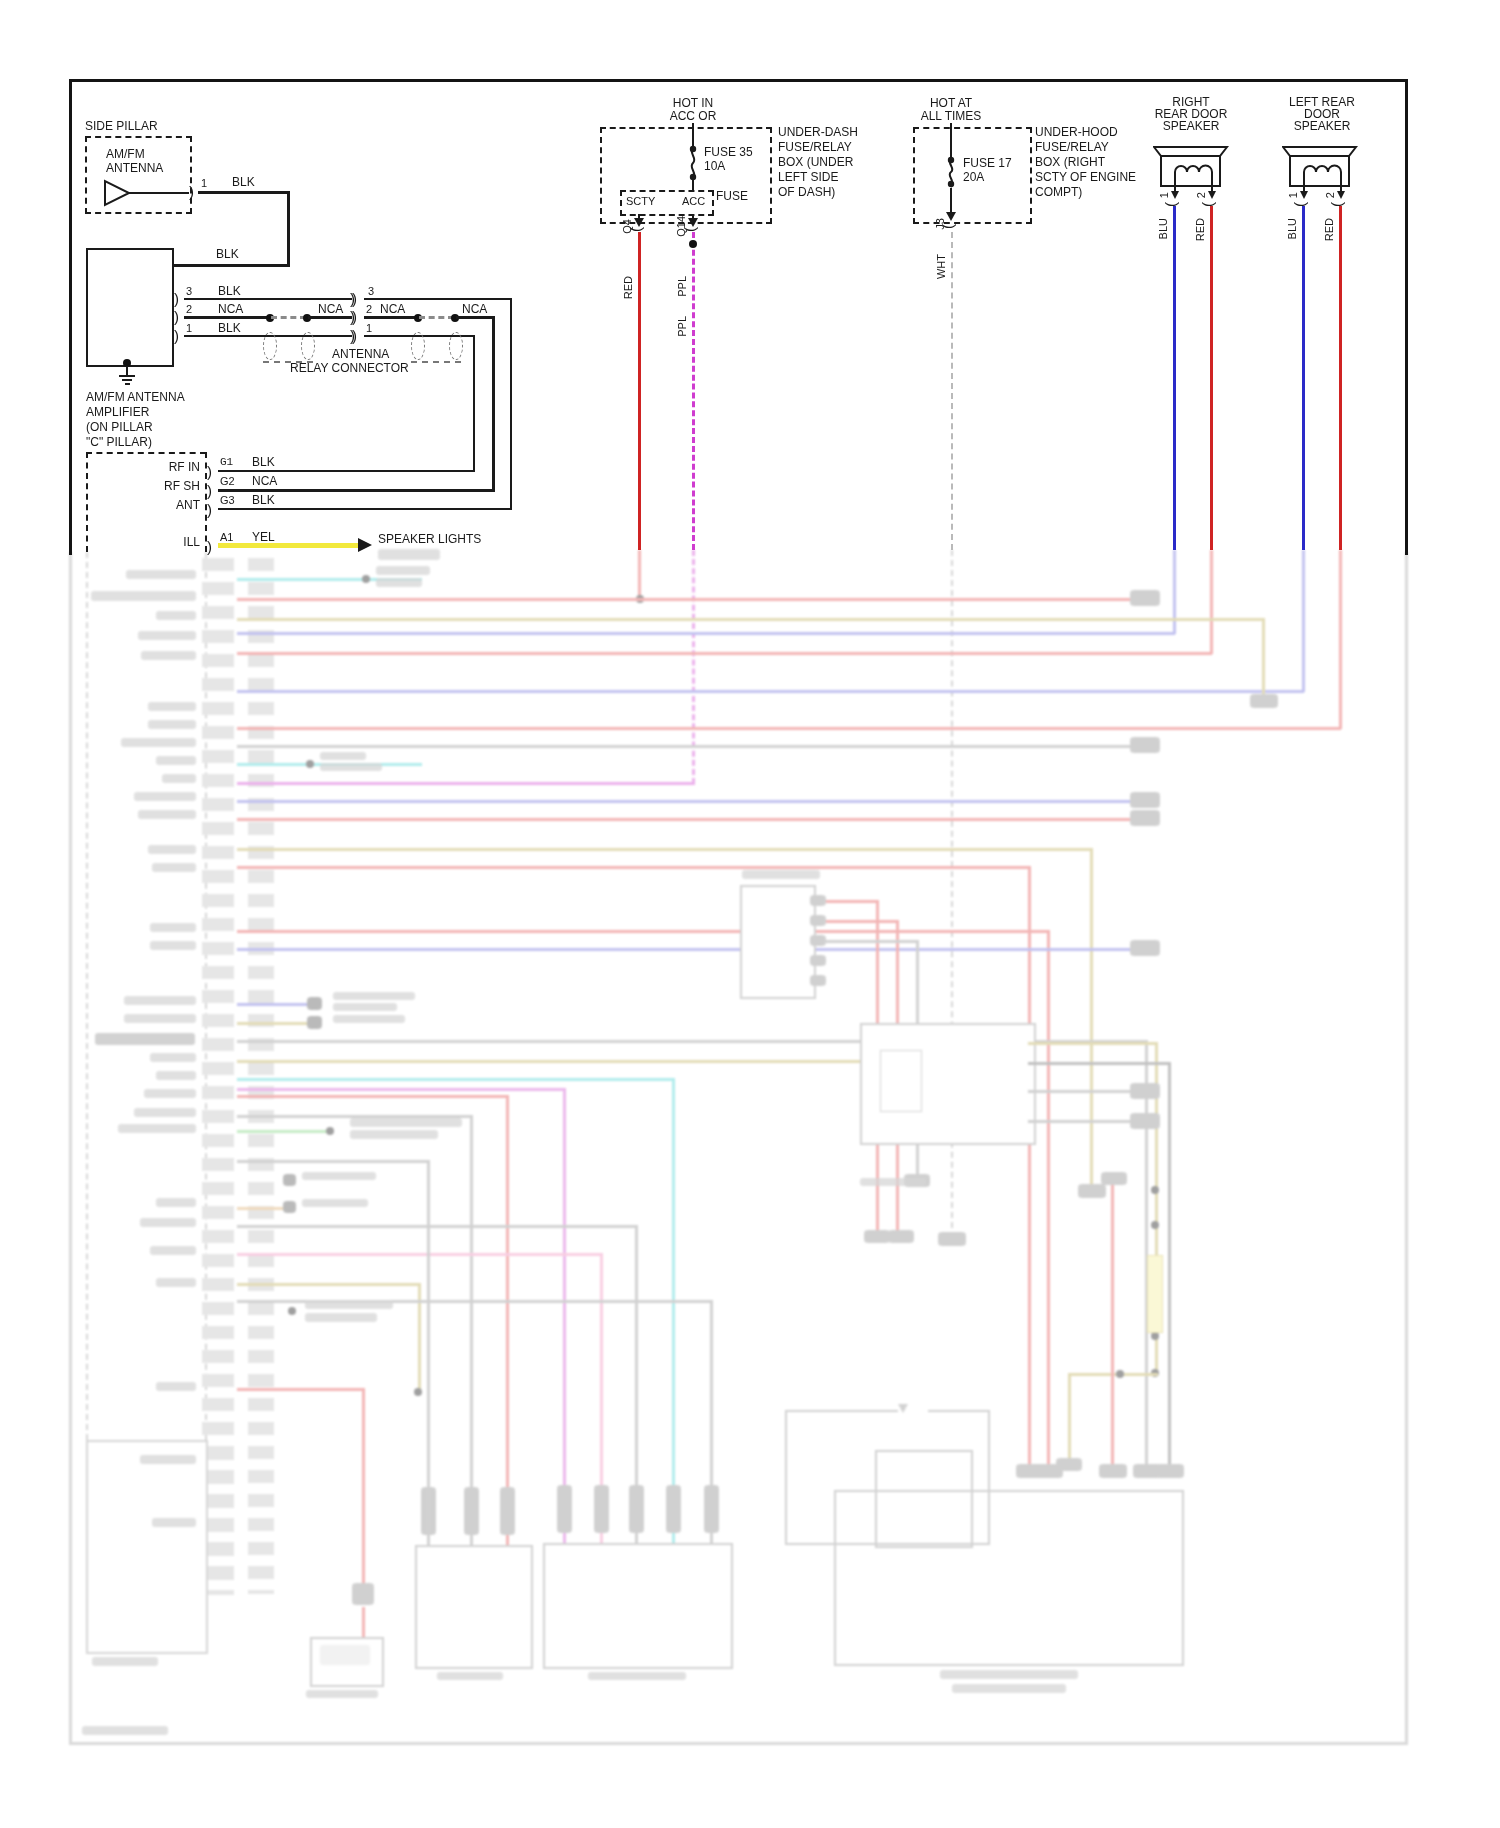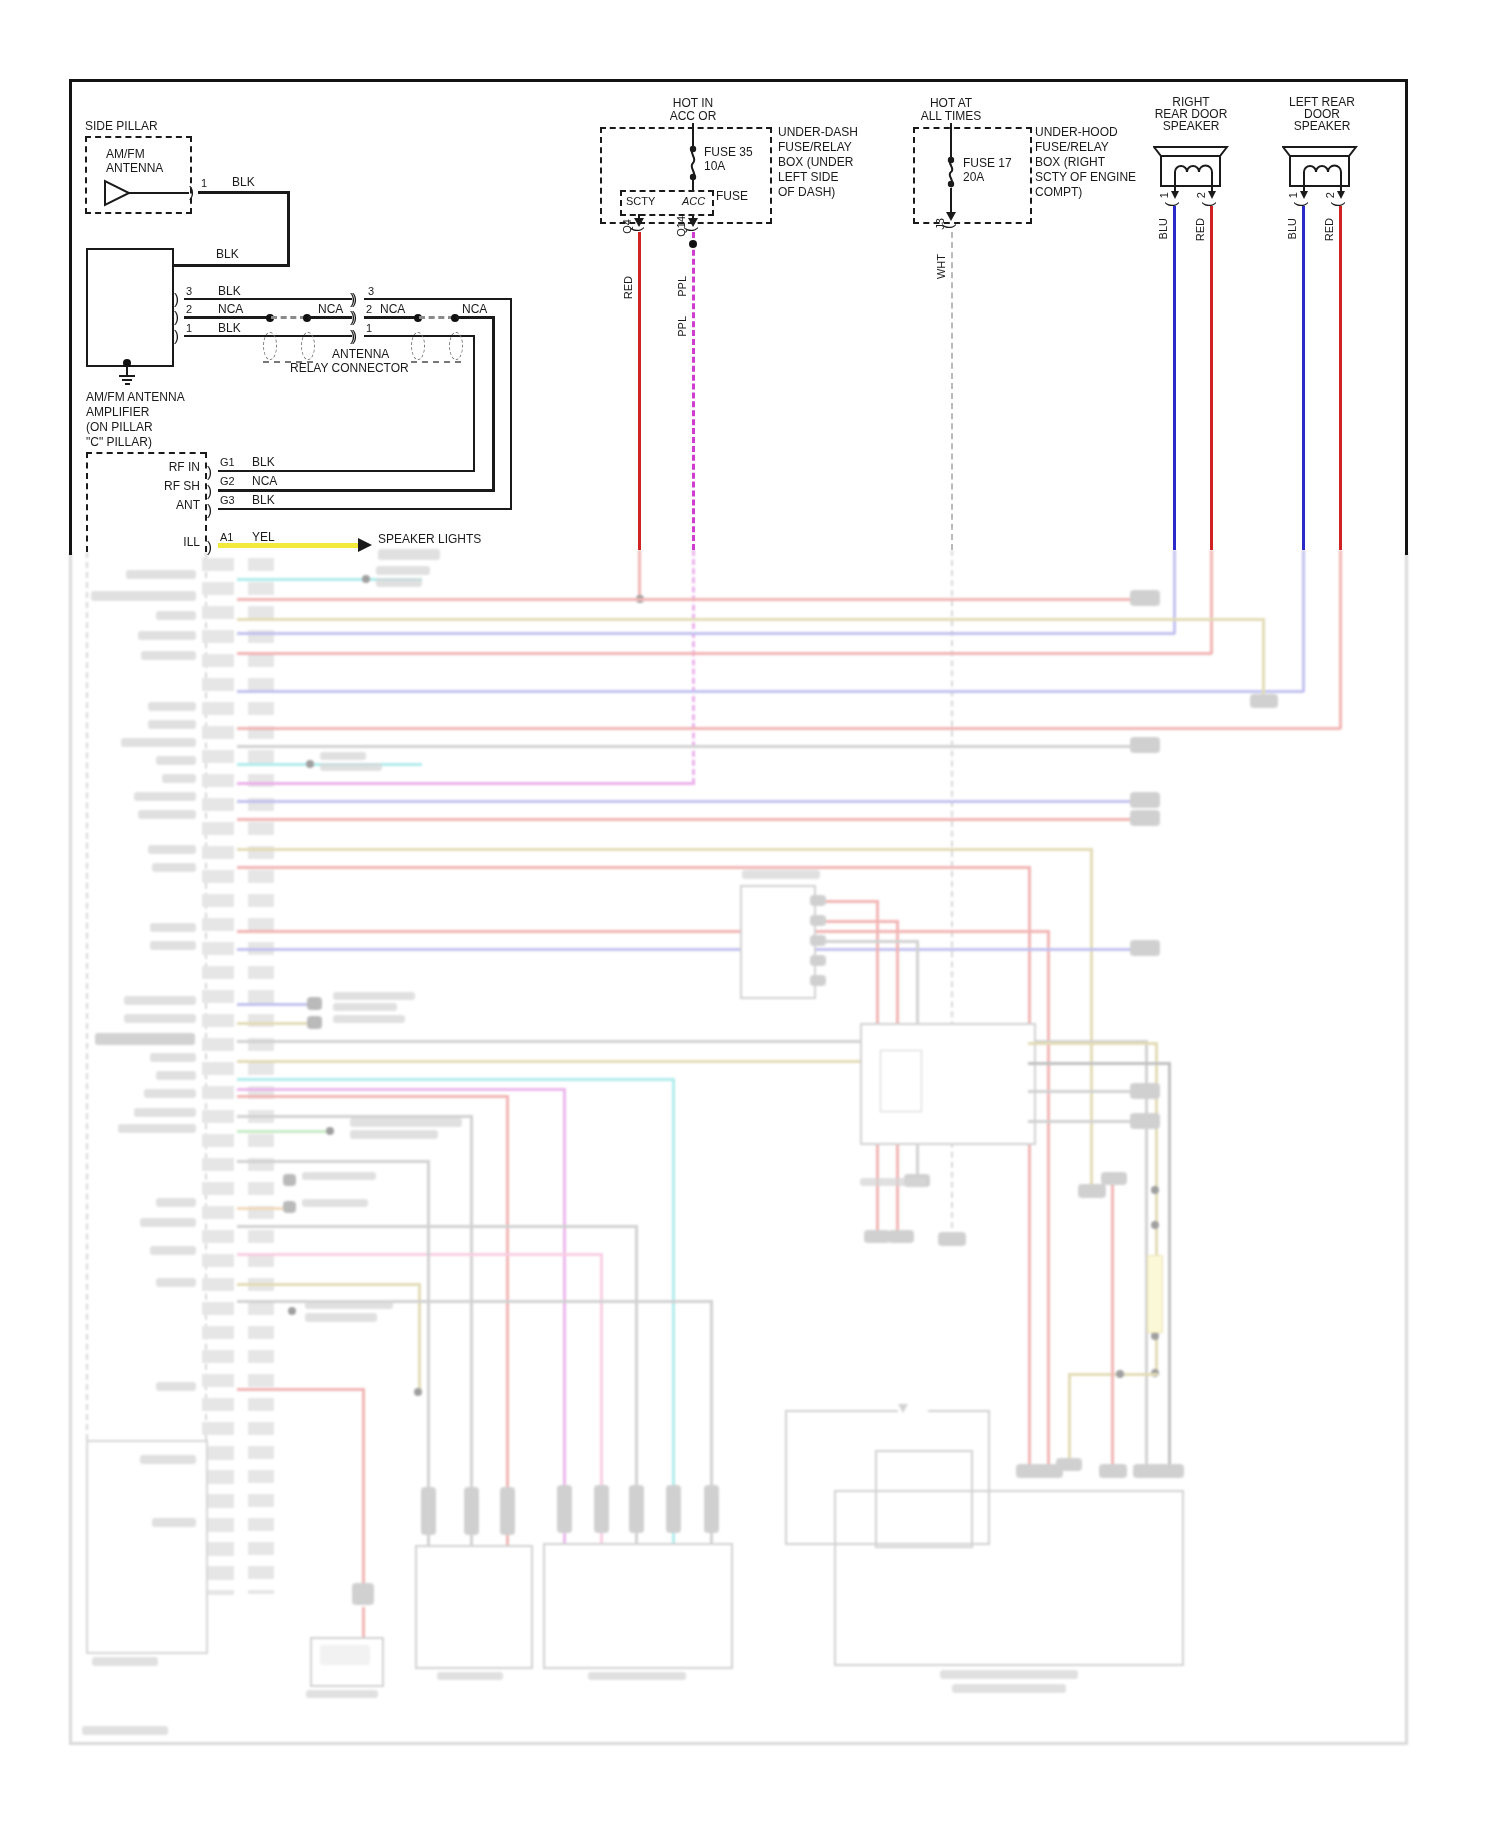--- a/index.html
+++ b/index.html
@@ -332,21 +332,21 @@
   <div class="dashv" style="left:86px;top:452px;height:100px;border-left:2px dashed #1a1a1a;"></div>
   <div class="dashv" style="left:205px;top:452px;height:100px;border-left:2px dashed #1a1a1a;"></div>
   <div class="lbl rt" style="left:140px;top:461px;width:60px;">RF IN</div>
   <div class="lbl rt" style="left:140px;top:480px;width:60px;">RF SH</div>
   <div class="lbl rt" style="left:140px;top:499px;width:60px;">ANT</div>
   <div class="lbl rt" style="left:140px;top:536px;width:60px;">ILL</div>
   <span class="pin" style="left:207px;top:463px;">)</span>
   <span class="pin" style="left:207px;top:482px;">)</span>
   <span class="pin" style="left:207px;top:501px;">)</span>
   <span class="pin" style="left:207px;top:538px;">)</span>
-  <div class="lbl sm" style="left:220px;top:456px;">G1</div>
+  <div class="lbl sm" style="left:220px;top:456px;font-family:Liberation Mono, monospace;">G1</div>
   <div class="lbl sm" style="left:220px;top:475px;">G2</div>
   <div class="lbl sm" style="left:220px;top:494px;">G3</div>
   <div class="lbl sm" style="left:220px;top:531px;text-align:right;">A1</div>
   <div class="lbl" style="left:252px;top:456px;">BLK</div>
   <div class="lbl" style="left:252px;top:475px;">NCA</div>
   <div class="lbl" style="left:252px;top:494px;">BLK</div>
   <div class="lbl" style="left:252px;top:531px;">YEL</div>
   <div class="wire" style="left:218px;top:470px;width:257px;height:2px;"></div>
   <div class="wire" style="left:218px;top:489px;width:277px;height:3px;"></div>
   <div class="wire" style="left:218px;top:508px;width:294px;height:2px;"></div>
@@ -362,21 +362,21 @@
   <svg class="abs" style="left:686px;top:144px;" width="14" height="38">
     <path d="M7 2 C2 10 12 14 7 19 C2 24 12 28 7 36" fill="none" stroke="#1a1a1a" stroke-width="2"></path>
     <circle cx="7" cy="5" r="3.2" fill="#1a1a1a"></circle>
       <circle cx="7" cy="33" r="3.2" fill="#1a1a1a"></circle>
   </svg>
   <div class="lbl" style="left:704px;top:146px;">FUSE 35</div>
   <div class="lbl" style="left:704px;top:160px;">10A</div>
   <div class="wire" style="left:692px;top:180px;width:2px;height:10px;"></div>
   <div class="abs" style="left:620px;top:190px;width:90px;height:22px;border:2px dashed #1a1a1a;"></div>
   <div class="lbl sm" style="left:626px;top:195px;">SCTY</div>
-  <div class="lbl sm" style="left:682px;top:195px;font-style:italic;">ACC</div>
+  <div class="lbl sm" style="left:682px;top:195px;">ACC</div>
   <div class="lbl" style="left:716px;top:190px;">FUSE</div>
   <div class="wire" style="left:638px;top:214px;width:2px;height:5px;"></div>
   <div class="wire" style="left:692px;top:214px;width:2px;height:5px;"></div>
   <div class="arrow-d" style="left:634px;top:218px;"></div>
   <div class="arrow-d" style="left:688px;top:218px;"></div>
   <span class="cup" style="left:633px;top:221px;">(</span>
   <span class="cup" style="left:687px;top:221px;">(</span>
   <div class="lbl sm rot" style="left:621px;top:219px;">Q4</div>
   <div class="lbl sm rot" style="left:675px;top:216px;">Q14</div>
   <div class="wire" style="left:638px;top:232px;width:3px;height:318px;background:#cf2323;"></div>

